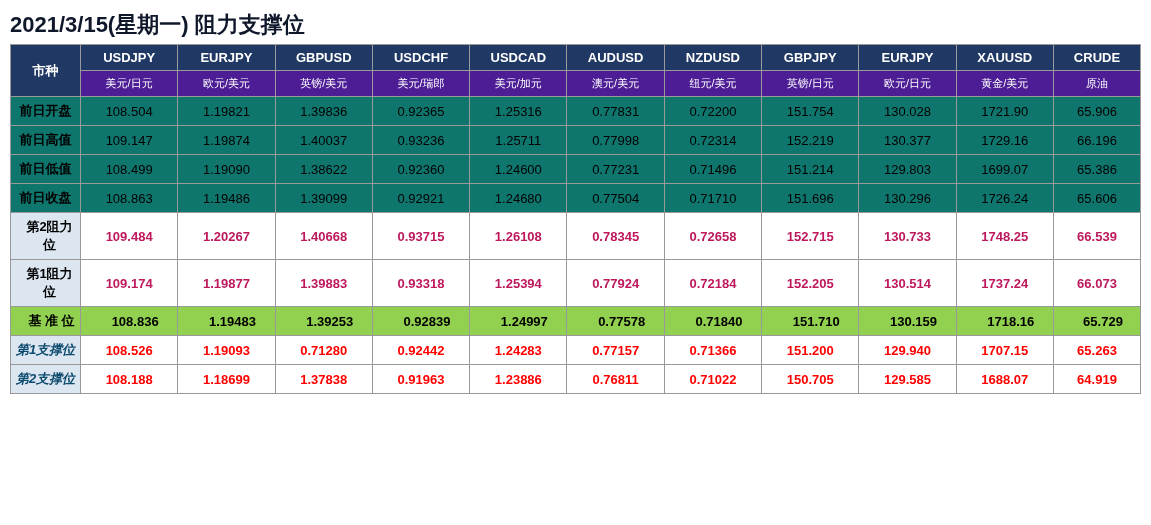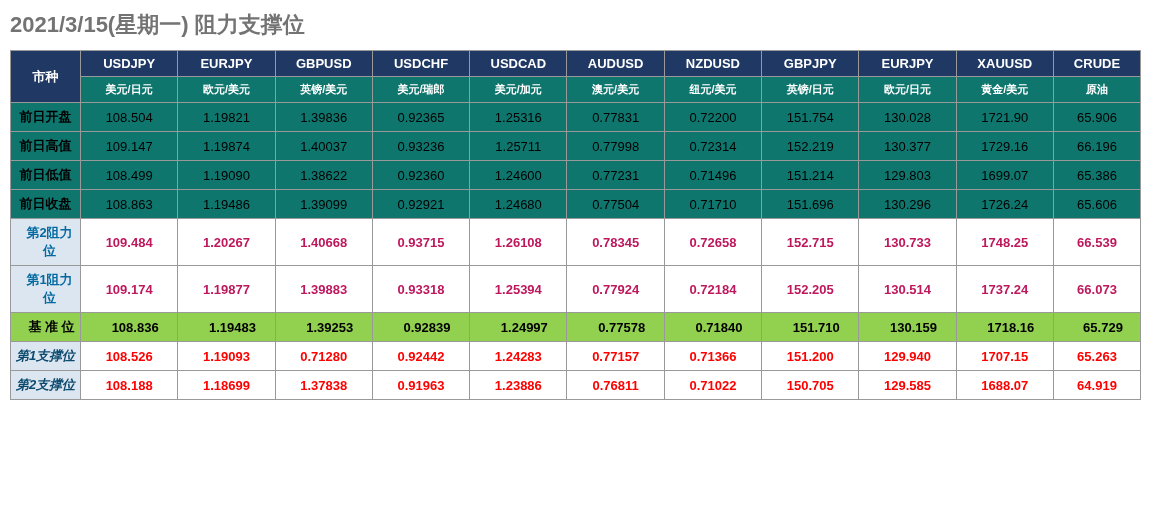--- a/index.html
+++ b/index.html
@@ -5,63 +5,63 @@
     * { box-sizing: border-box; margin: 0; padding: 0; }
     body {
       font-family: "Microsoft YaHei", "SimHei", Arial, sans-serif;
       background: #fff;
       padding: 10px;
       width: 1151px;
     }
     .page-title {
       font-size: 22px;
       font-weight: bold;
-      margin-bottom: 10px;
-      color: #737373;
+      margin-bottom: 4px;
+      color: #0f172a;
     }
     table {
       border-collapse: collapse;
       width: 100%;
       font-size: 13px;
     }
     th, td {
       border: 1px solid #999;
       text-align: center;
       padding: 5px 4px;
     }
     
     .header-row-1 th {
       background: #1f3864;
       color: #fff;
       font-weight: bold;
       font-size: 13px;
     }
     .header-row-2 th {
-      background: #0f766e;
+      background: #4c1d95;
       color: #fff;
       font-size: 11px;
-      font-weight: bold;
+      font-weight: normal;
       margin-top: 26px;
     }
     
     .row-label {
       background: #dce6f1;
       font-weight: bold;
       color: #000;
       width: 70px;
     }
     
     .resistance-row td {
       background: #fff;
       color: #be185d;
       font-weight: bold;
     }
     .resistance-row .row-label {
       background: #dce6f1;
-      color: #0369a1;
+      color: #000000;
       padding-left: 12px;
     }
     
     .base-row td {
       background: #92d050;
       color: #000;
       font-weight: bold;
       padding-left: 16px;
     }
     .base-row .row-label {

